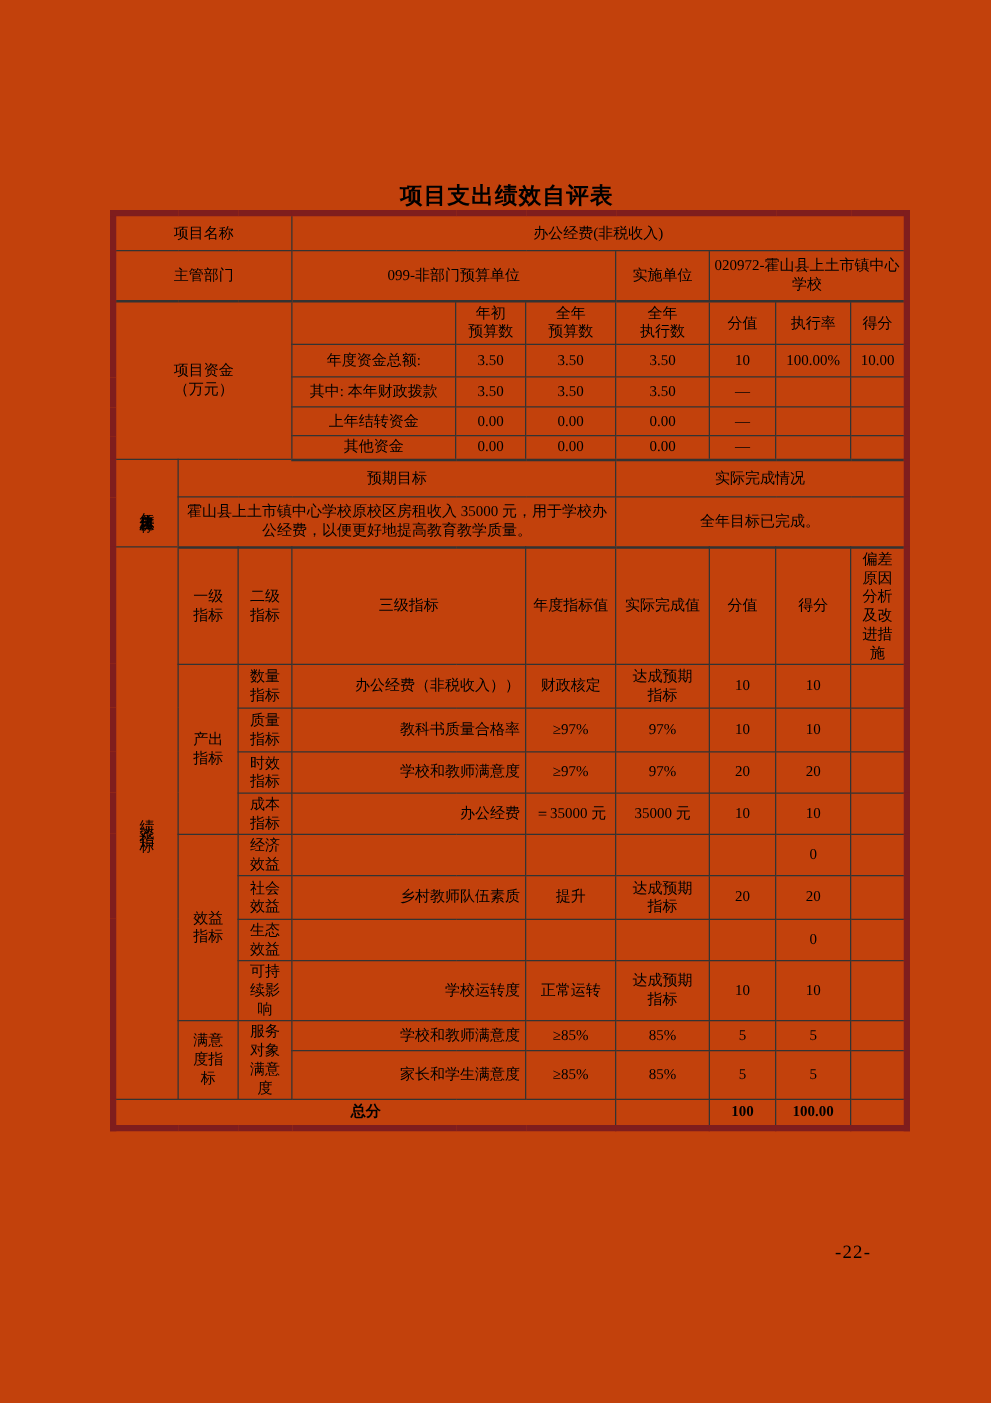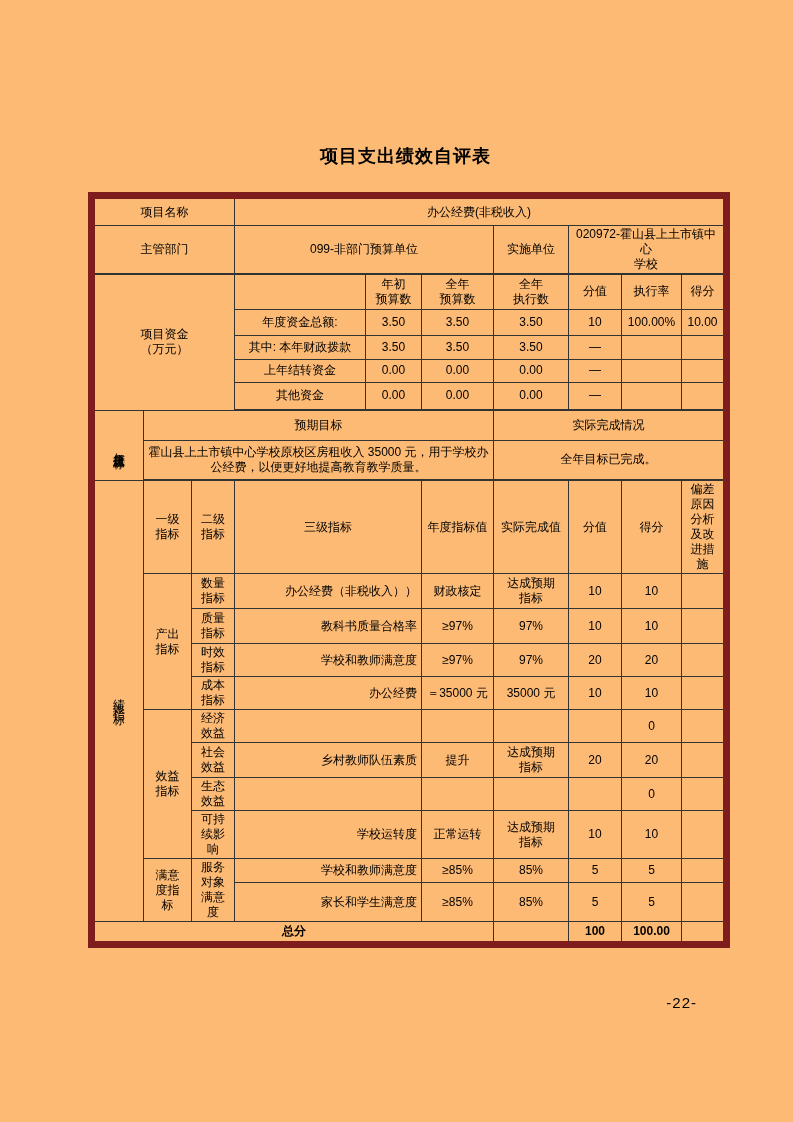--- a/index.html
+++ b/index.html
@@ -1,56 +1,55 @@
 <!DOCTYPE html>
 <html><head>
 <meta charset="utf-8">
 <style>
   html,body{margin:0;padding:0;background:#fff;}
   .page{
     position:relative;
     width:793px;height:1122px;
-    background:#fdba74;
-    font-family:Liberation Sans, sans-serif;
+    background:#c2410c;
+    font-family:Liberation Serif, serif;
     color:#000;
     overflow:hidden;
   }
   .content{position:absolute;left:88px;top:144px;width:635px;}
   .doc-title{
     margin:0;text-align:center;
     font-size:18px;font-weight:bold;letter-spacing:1px;
   }
   .doc-subtitle{
     margin:14px 0 6px 0;text-align:center;
     font-size:12px;letter-spacing:1px;
   }
   table.main{
     border-collapse:collapse;table-layout:fixed;
     width:635px;font-size:12px;
-    border:7px solid #7f1d1d;
-    margin-top:24px;
+    border:5px solid #7f1d1d;
   }
   td{
     border:1px solid #333;
     text-align:center;vertical-align:middle;
     padding:1px 2px;line-height:1.25;
     overflow:hidden;
   }
   tr.sec-end td{border-bottom-width:2px;}
   td.left{text-align:right;padding:1px 4px 1px 8px;}
   td.preline{white-space:pre-line;}
   td.vcell span{
     writing-mode:vertical-rl;text-orientation:upright;
     display:inline-block;line-height:1;
   }
   td.vcell.v-goal span{letter-spacing:1px;font-size:12px;}
   td.vcell.v-perf span{letter-spacing:5px;font-size:12px;}
   td.bold{font-weight:bold;}
   .h30{height:30px}.h40{height:40px}.h35{height:35px}.h26{height:26px}
-  .h24{height:24px}.h23{height:23px}.h19{height:28px}.h50{height:40px}
+  .h24{height:24px}.h23{height:23px}.h19{height:19px}.h50{height:40px}
   .h85{height:85px}.h33{height:21px}.h32{height:32px}.h34{height:34px}
   .page-number{
     position:absolute;right:96px;top:994px;
     font-size:15px;letter-spacing:1px;
   }
 </style>
 </head>
 <body>
 
 <div class="page">

